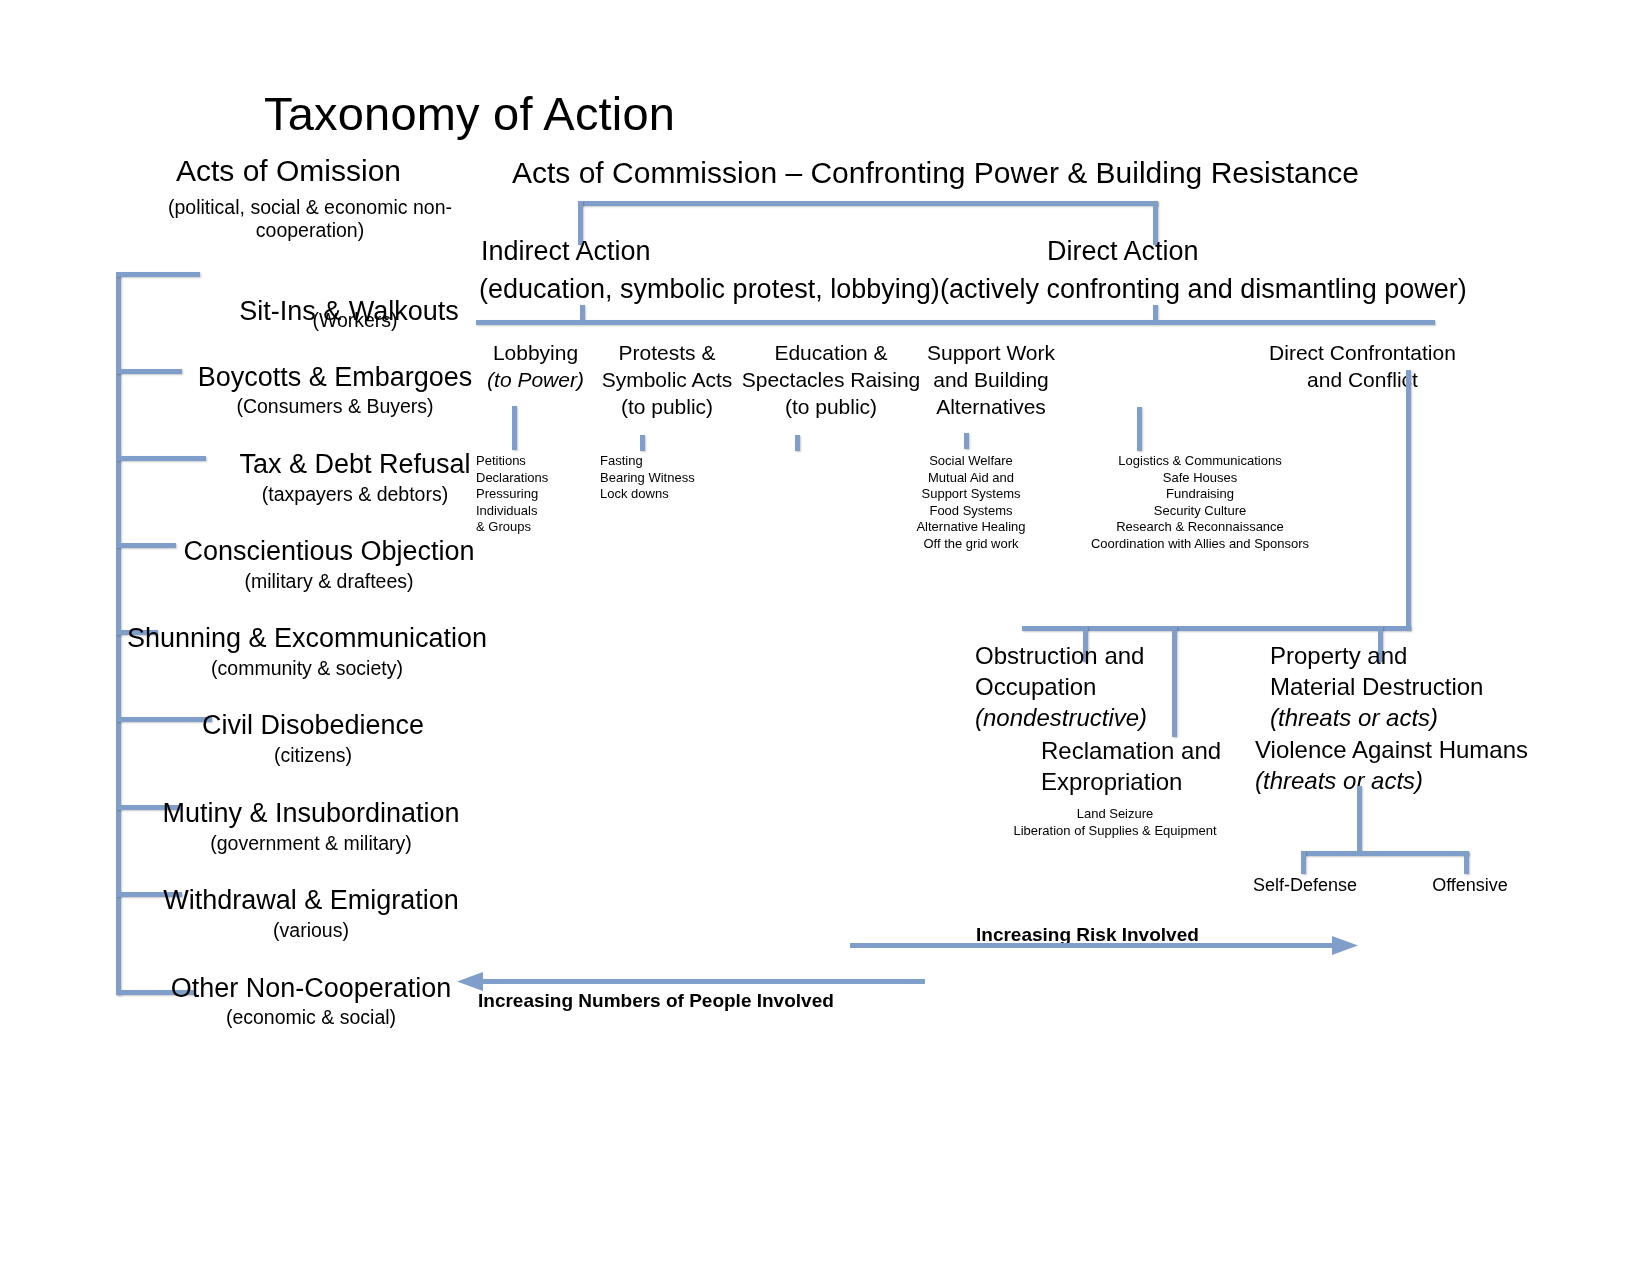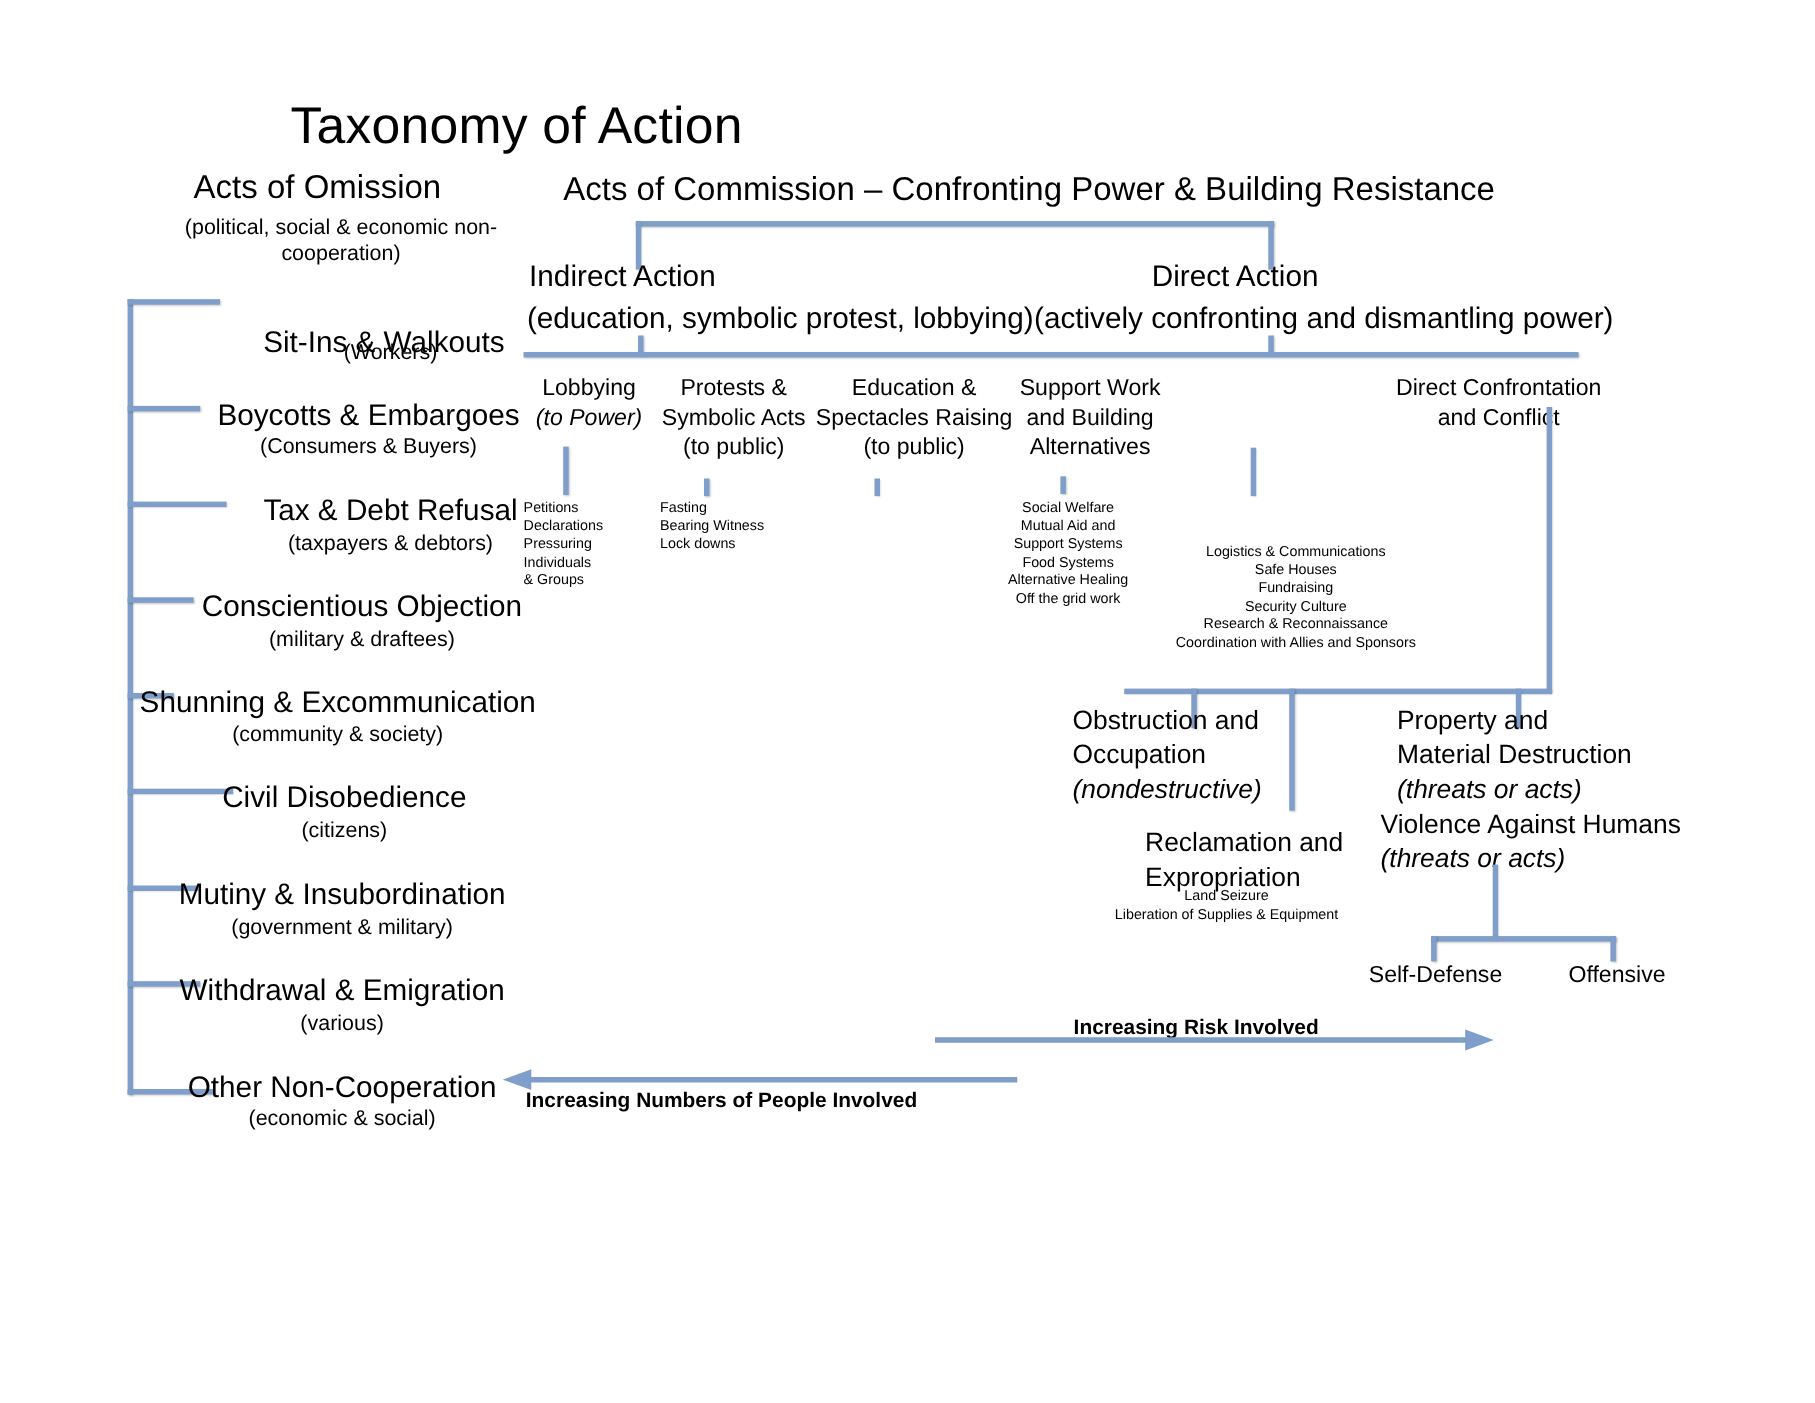--- a/index.html
+++ b/index.html
@@ -8,21 +8,21 @@
   .t{position:absolute;white-space:nowrap;line-height:1.18;}
   .ctr{text-align:center;}
   .title{font-size:47px;letter-spacing:.2px;}
   .h1{font-size:30px;}
   .h2{font-size:27px;}
   .sub{font-size:19.5px;}
   .colhead{font-size:21px;line-height:1.28;text-align:center;}
   .ital{font-style:italic;}
   .list{font-size:13px;line-height:1.27;}
   .leaf{font-size:24px;line-height:1.3;}
-  .small{font-size:21px;}
+  .small{font-size:18px;}
   .arrlbl{font-size:19px;font-weight:bold;}
   .blue{position:absolute;background:#7f9ec9;box-shadow:1px 1px 2px rgba(0,0,0,.22);}
   .arrowsvg{position:absolute;}
 </style>
 </head>
 <body>
 
 <div id="stage">
 
   <div class="t title" style="left:264px;top:86px;">Taxonomy of Action</div>
@@ -138,41 +138,41 @@
 
   <div class="t list ctr" style="left:896px;top:453px;width:150px;">
     <div>Social Welfare</div>
     <div>Mutual Aid and</div>
     <div>Support Systems</div>
     <div>Food Systems</div>
     <div>Alternative Healing</div>
     <div>Off the grid work</div>
   </div>
 
-  <div class="t list ctr" style="left:1023px;top:453px;width:310px;margin-top:40px;">
+  <div class="t list ctr" style="left:1045px;top:453px;width:310px;">
     <div>Logistics &amp; Communications</div>
     <div>Safe Houses</div>
     <div>Fundraising</div>
     <div>Security Culture</div>
     <div>Research &amp; Reconnaissance</div>
     <div>Coordination with Allies and Sponsors</div>
   </div>
 
   <div class="blue" style="left:1022px;top:626px;width:389px;height:5px;"></div>
   <div class="blue" style="left:1083px;top:626px;width:5px;height:36px;"></div>
   <div class="blue" style="left:1172px;top:626px;width:5px;height:111px;"></div>
   <div class="blue" style="left:1378px;top:626px;width:5px;height:36px;"></div>
 
   <div class="t leaf" style="left:975px;top:640px;">
     <div>Obstruction and</div>
     <div>Occupation</div>
     <div class="ital">(nondestructive)</div>
   </div>
 
-  <div class="t leaf" style="left:1041px;top:735px;margin-top:16px;">
+  <div class="t leaf" style="left:1041px;top:735px;">
     <div>Reclamation and</div>
     <div>Expropriation</div>
   </div>
 
   <div class="t list ctr" style="left:920px;top:806px;width:390px;">
     <div>Land Seizure</div>
     <div>Liberation of Supplies &amp; Equipment</div>
   </div>
 
   <div class="t leaf" style="left:1255px;top:640px;margin-left:15px;">

